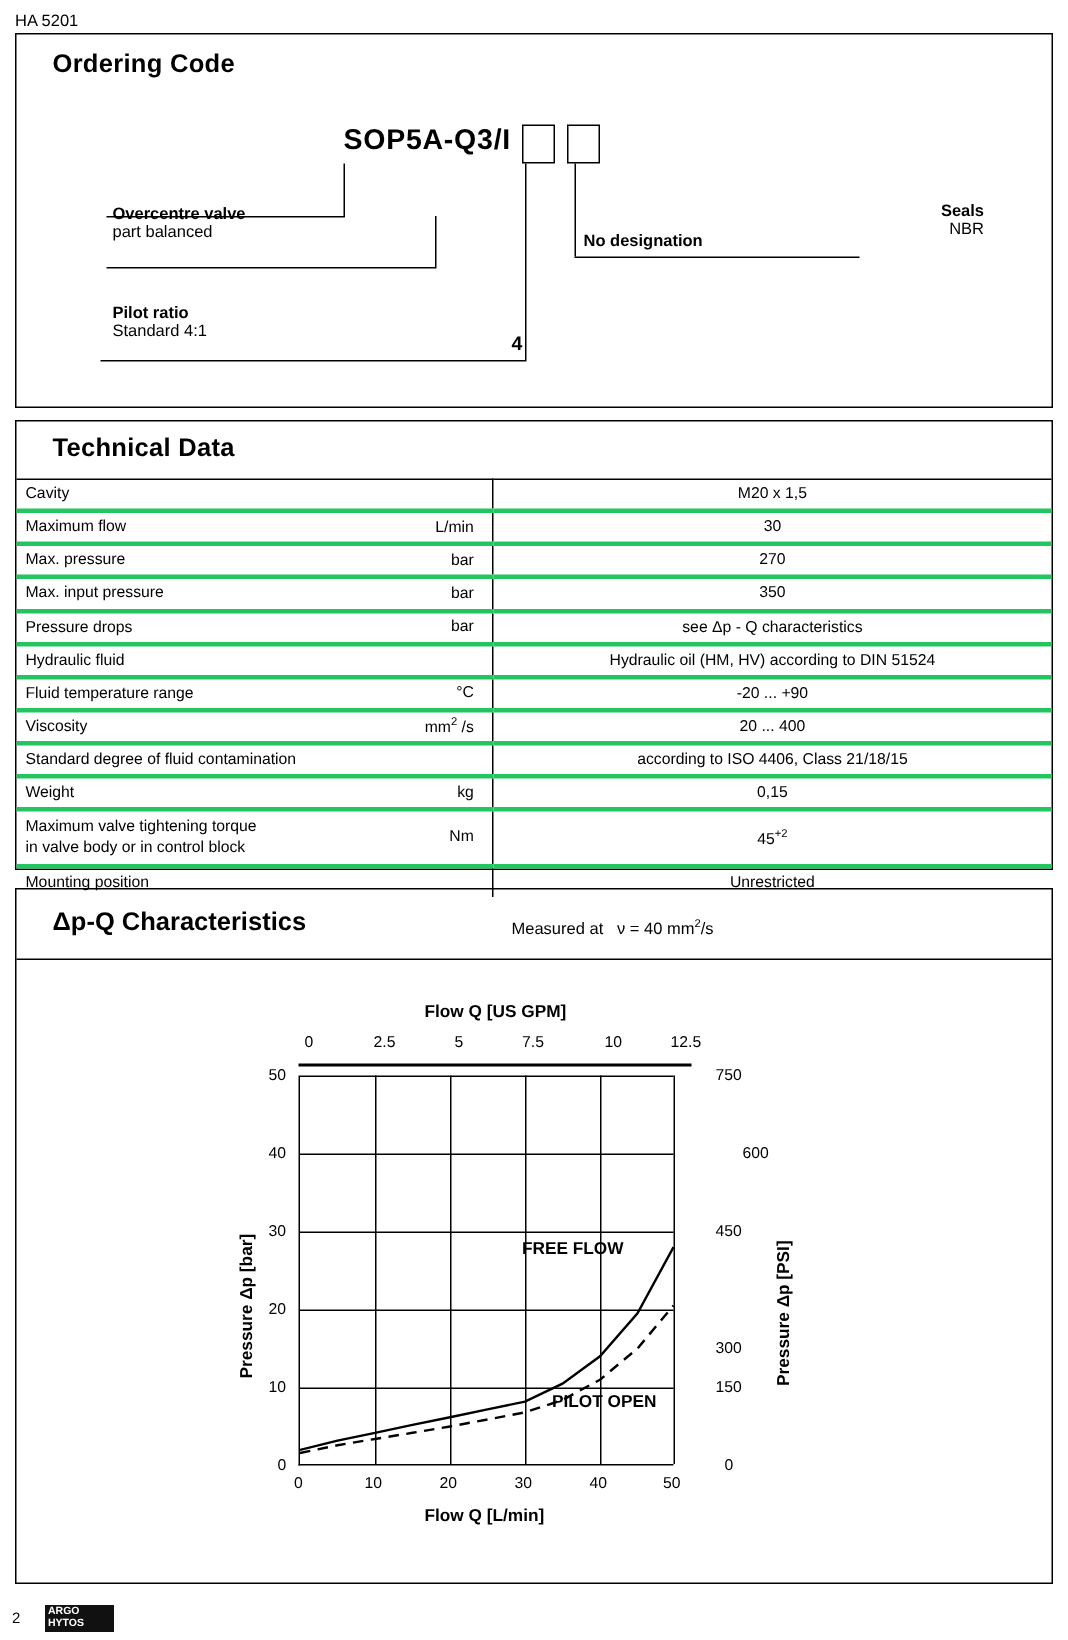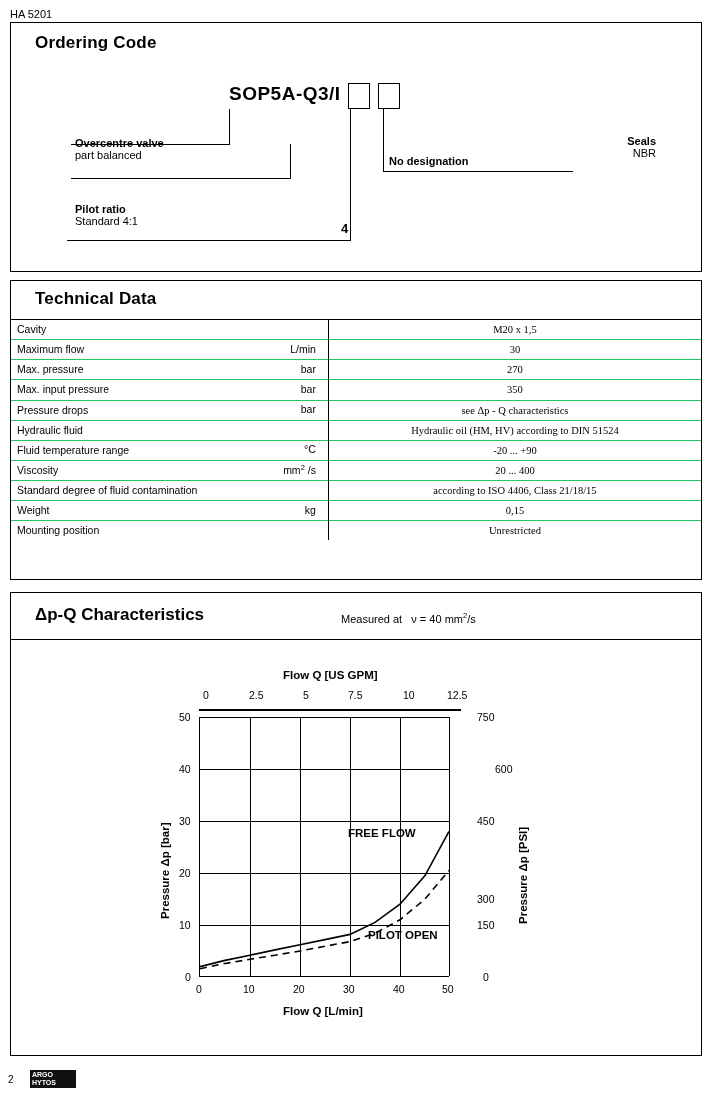--- a/index.html
+++ b/index.html
@@ -75,28 +75,28 @@
   #tech-panel .panel-title { margin-top: 8px; }
   table.tech {
     position: absolute;
     left: 0;
     top: 38px;
     width: 100%;
     border-collapse: collapse;
     font-size: 10.5px;
   }
   table.tech td {
-    border-top: 1px solid #22c55e;
+    border-top: 3px solid #22c55e;
     padding: 3px 6px;
     vertical-align: middle;
     line-height: 1.25;
   }
   table.tech tr:first-child td { border-top: 1px solid #000; }
   td.c-name { width: 46%; text-align: left; border-right: 1px solid #000;}
-  td.c-val  { text-align: center; font-family: Liberation Serif, serif; }
+  td.c-val  { text-align: center; }
   .unit-text {
     position: absolute;
     right: 6px;
     top: 50%;
     transform: translateY(-50%);
     white-space: nowrap;
   }
   .name-wrap { position: relative; padding-right: 60px; }
   sup { font-size: 7.5px; vertical-align: super; }
 
@@ -315,20 +315,30 @@
         <td class="c-name">
           <div class="name-wrap">
             <span>Weight</span>
             <span class="unit-text">kg</span>
           </div>
         </td>
         <td class="c-val">0,15</td>
       </tr>
       <tr>
         <td class="c-name">
+          <div class="name-wrap" style="line-height:1.35;">
+            <span>Maximum valve tightening torque</span><br>
+            <span>in valve body or in control block</span>
+            <span class="unit-text">Nm</span>
+          </div>
+        </td>
+        <td class="c-val">45<sup>+2</sup></td>
+      </tr>
+      <tr>
+        <td class="c-name">
           <div class="name-wrap">
             <span>Mounting position</span>
             <span class="unit-text"></span>
           </div>
         </td>
         <td class="c-val">Unrestricted</td>
       </tr>
     </tbody>
       </table>
   </div>

